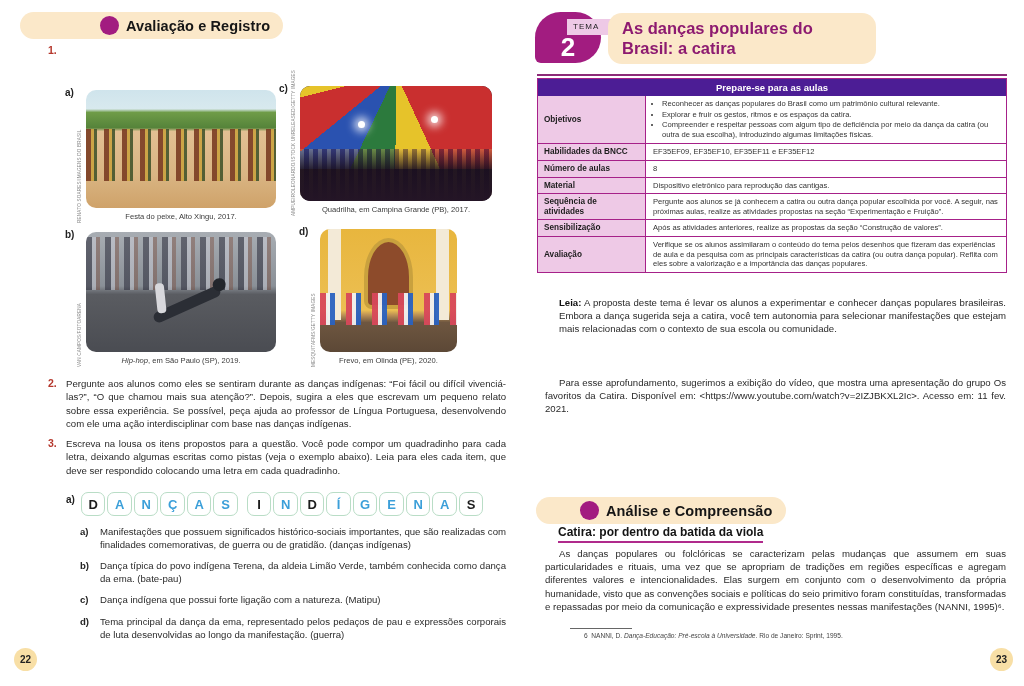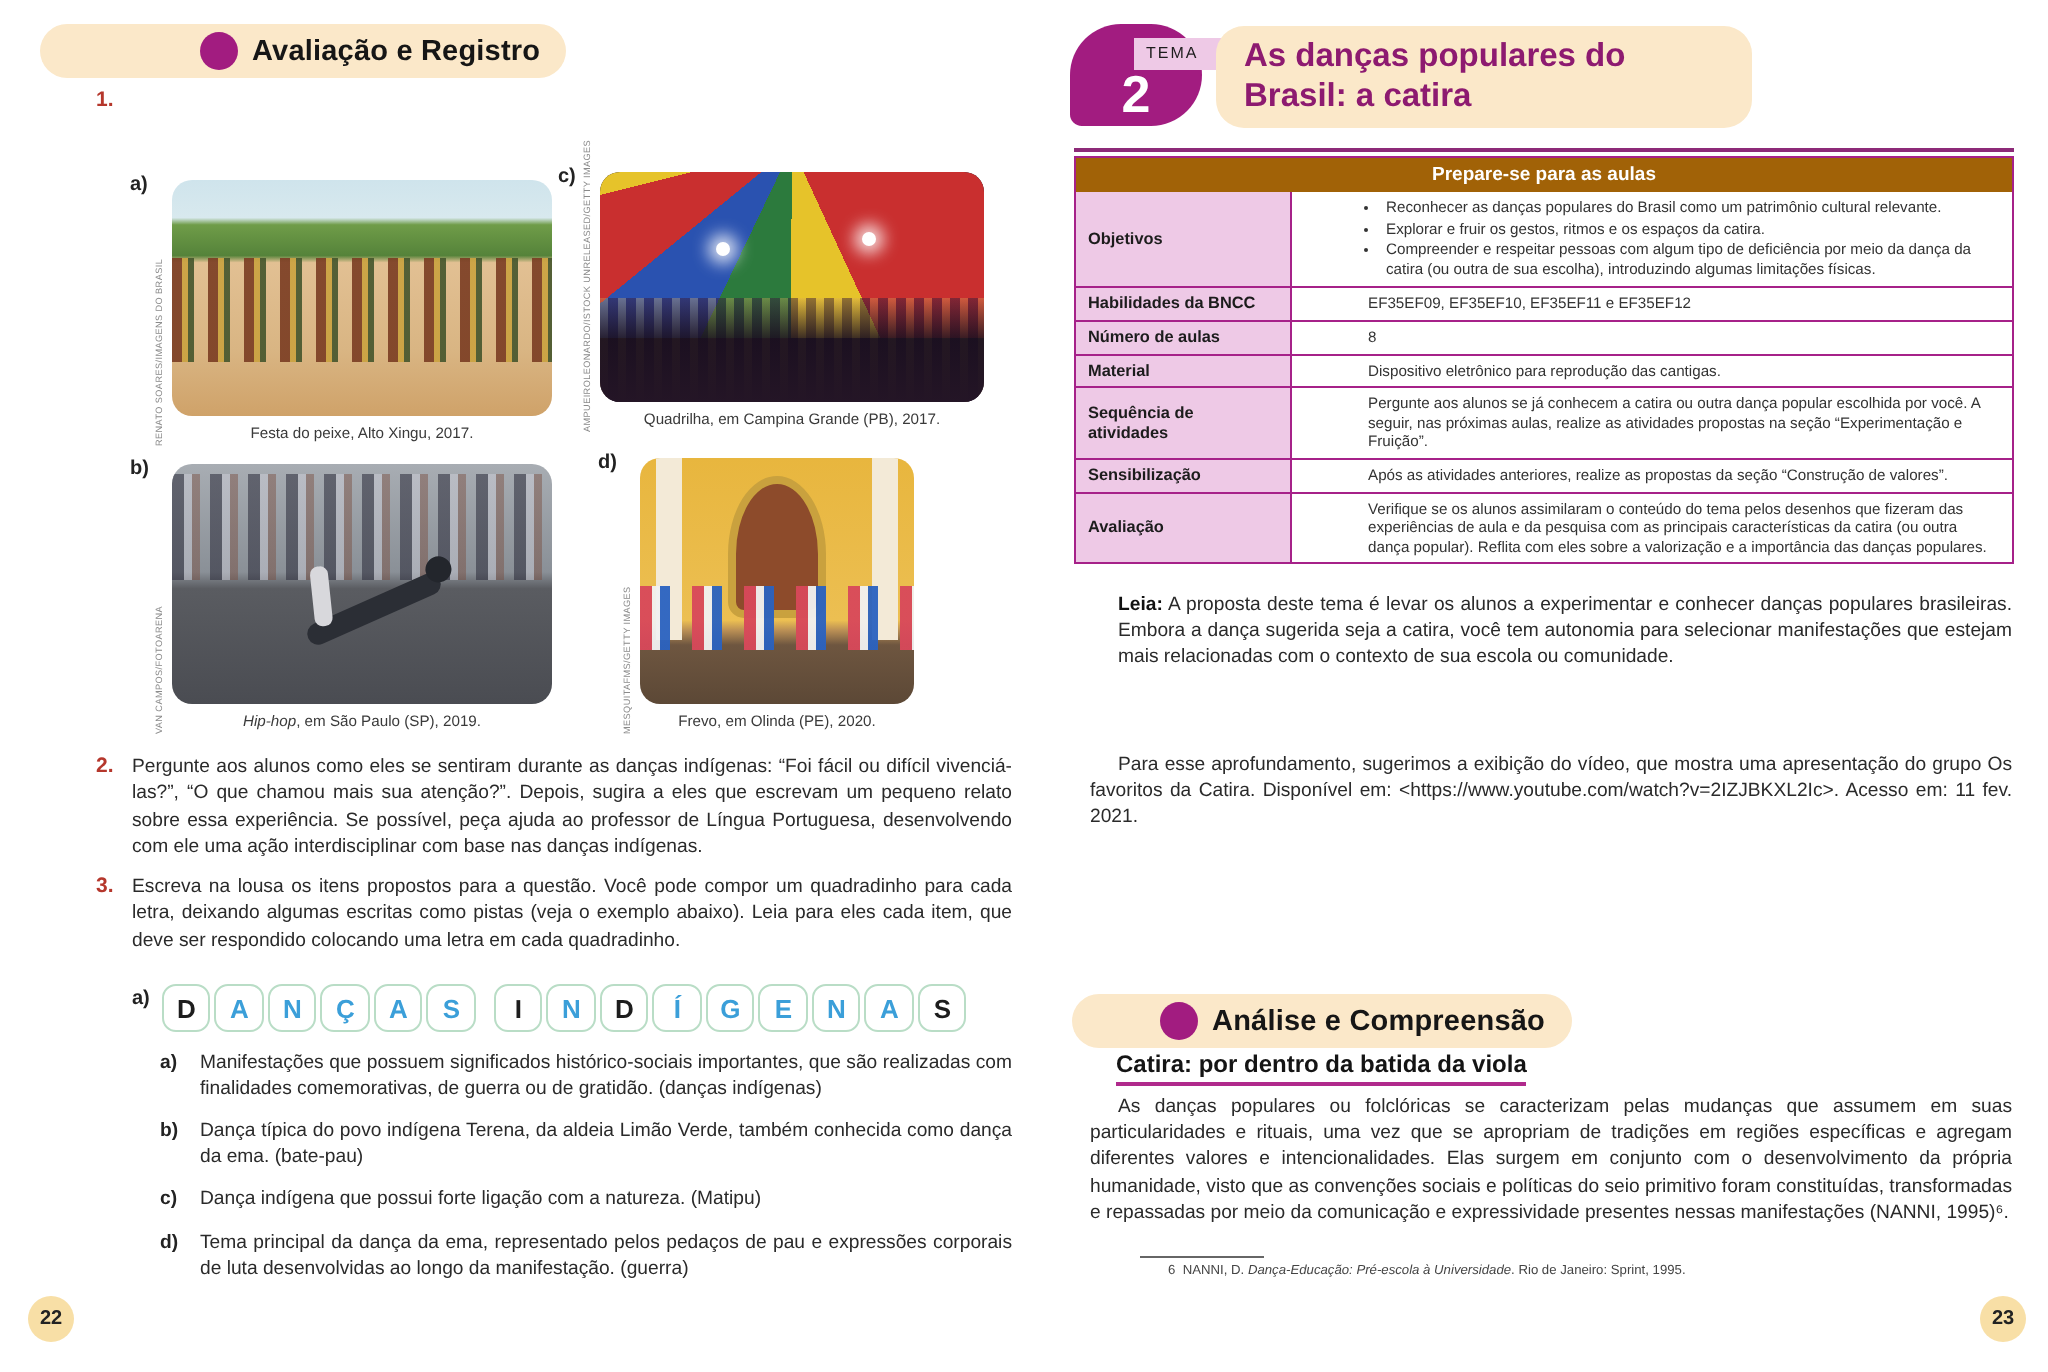--- a/index.html
+++ b/index.html
@@ -71,25 +71,25 @@
   .tema{position:absolute;left:23px;top:12px;width:66px;height:51px;background:#a21c80;
     border-radius:26px 26px 26px 6px;color:#fff;text-align:center;}
   .tema .tlabel{font-size:8px;font-weight:normal;letter-spacing:1px;margin-top:7px;margin-left:32px;}
   .tema .tnum{font-size:26px;font-weight:bold;line-height:24px;}
   .titlepill{position:absolute;left:96px;top:13px;width:268px;background:#fbe8c9;border-radius:14px;padding:6px 14px;box-sizing:border-box;}
   .titlepill .ttl{font-weight:bold;font-size:16.5px;line-height:19.5px;color:#8d1a70;}
   .hrule{position:absolute;left:25px;top:74px;width:470px;height:2px;background:#8d2a78;}
 
   
   .ptable{position:absolute;left:25px;top:78px;width:470px;border:1.5px solid #a62189;box-sizing:border-box;font-size:7.6px;}
-  .thead{background:#a16207;color:#fff;font-weight:bold;text-align:center;font-size:9.5px;padding:3px 0;}
+  .thead{background:#4c1d95;color:#fff;font-weight:bold;text-align:center;font-size:9.5px;padding:3px 0;}
   .trow{display:flex;border-top:1px solid #a62189;}
   .tlabel{width:108px;flex:0 0 auto;background:#eec9e6;border-right:1px solid #a62189;
     padding:3px 6px;box-sizing:border-box;font-weight:bold;font-size:8.2px;color:#1c1c1c;display:flex;align-items:center;line-height:9.5px;}
-  .tcell{flex:1;background:#fff;padding:3px 7px;box-sizing:border-box;color:#333;line-height:9.6px;display:flex;flex-direction:column;justify-content:center;margin-left:31px;}
+  .tcell{flex:1;background:#fff;padding:3px 7px;box-sizing:border-box;color:#333;line-height:9.6px;display:flex;flex-direction:column;justify-content:center;}
   .tcell ul{margin:0;padding-left:9px;}
   .tcell li{margin:0 0 1px 0;}
 
   
   .rtext{position:absolute;font-size:9.6px;line-height:13.2px;color:#2a2a2a;text-align:justify;}
   .rtext p{margin:0 0 3px 0;text-indent:14px;}
   .bold{font-weight:bold;color:#111;}
   .subhead{position:absolute;left:46px;top:525px;font-weight:bold;font-size:12px;color:#141414;
     border-bottom:2.5px solid #b02a8c;padding-bottom:2px;}
   .footnote{position:absolute;left:72px;top:628px;width:420px;font-size:6.6px;color:#444;}

